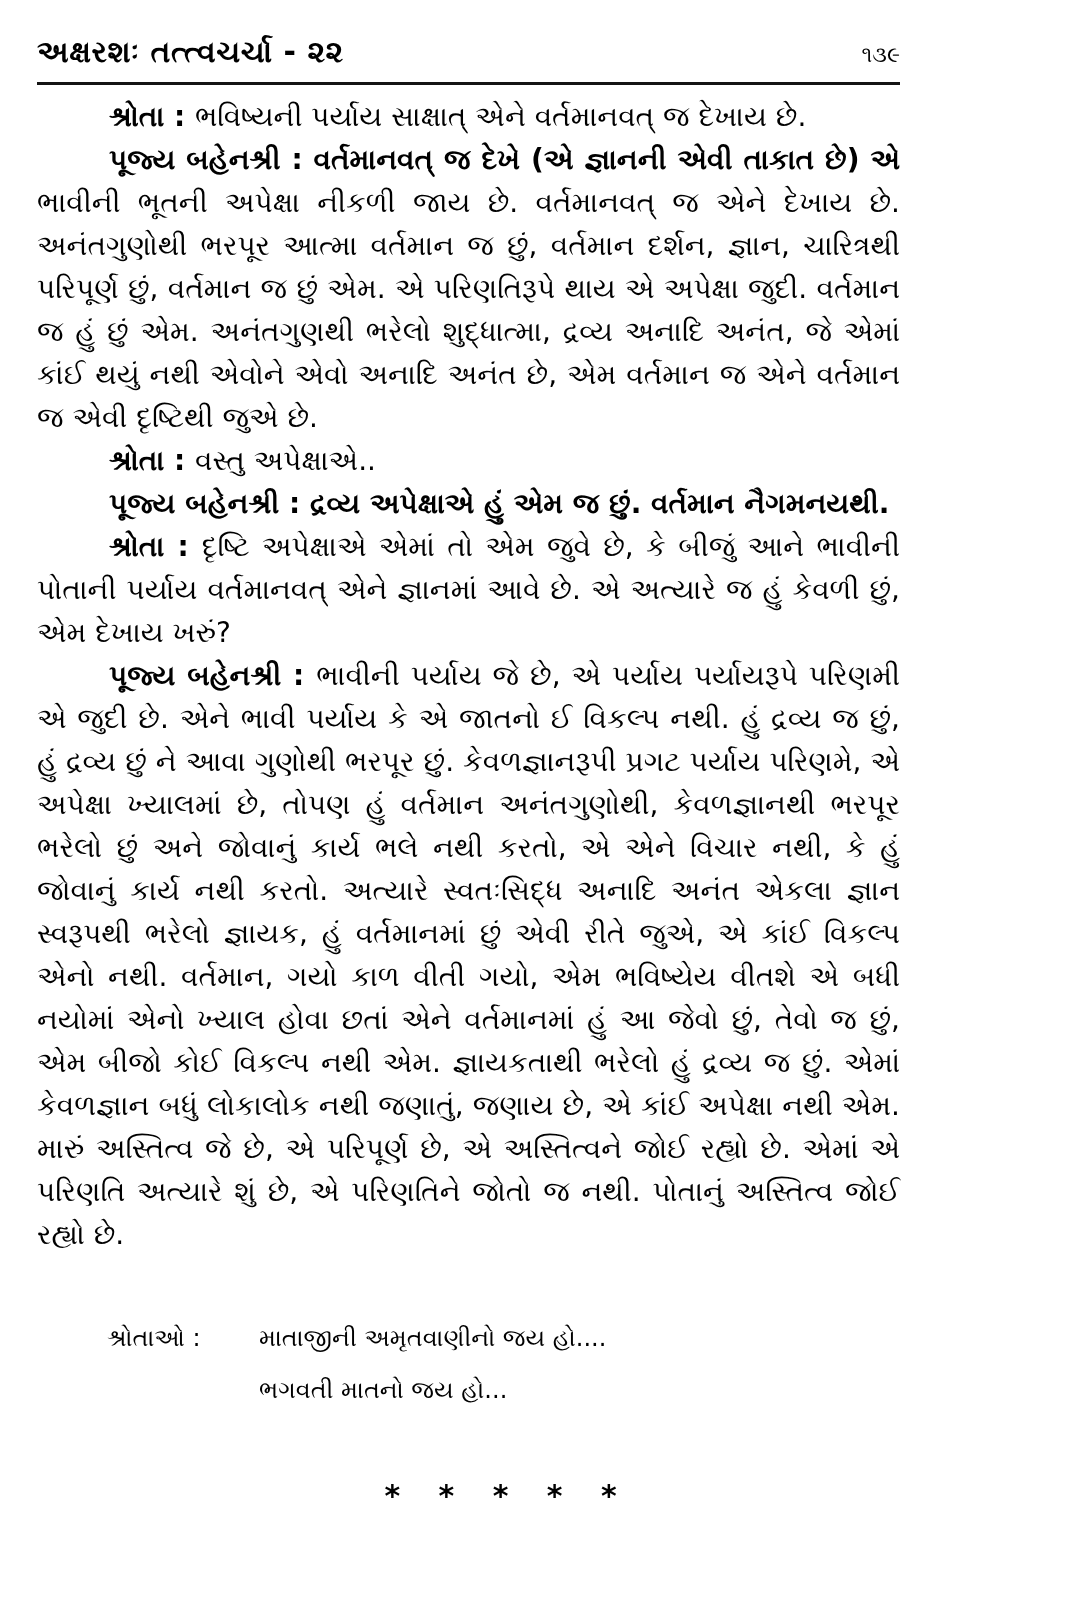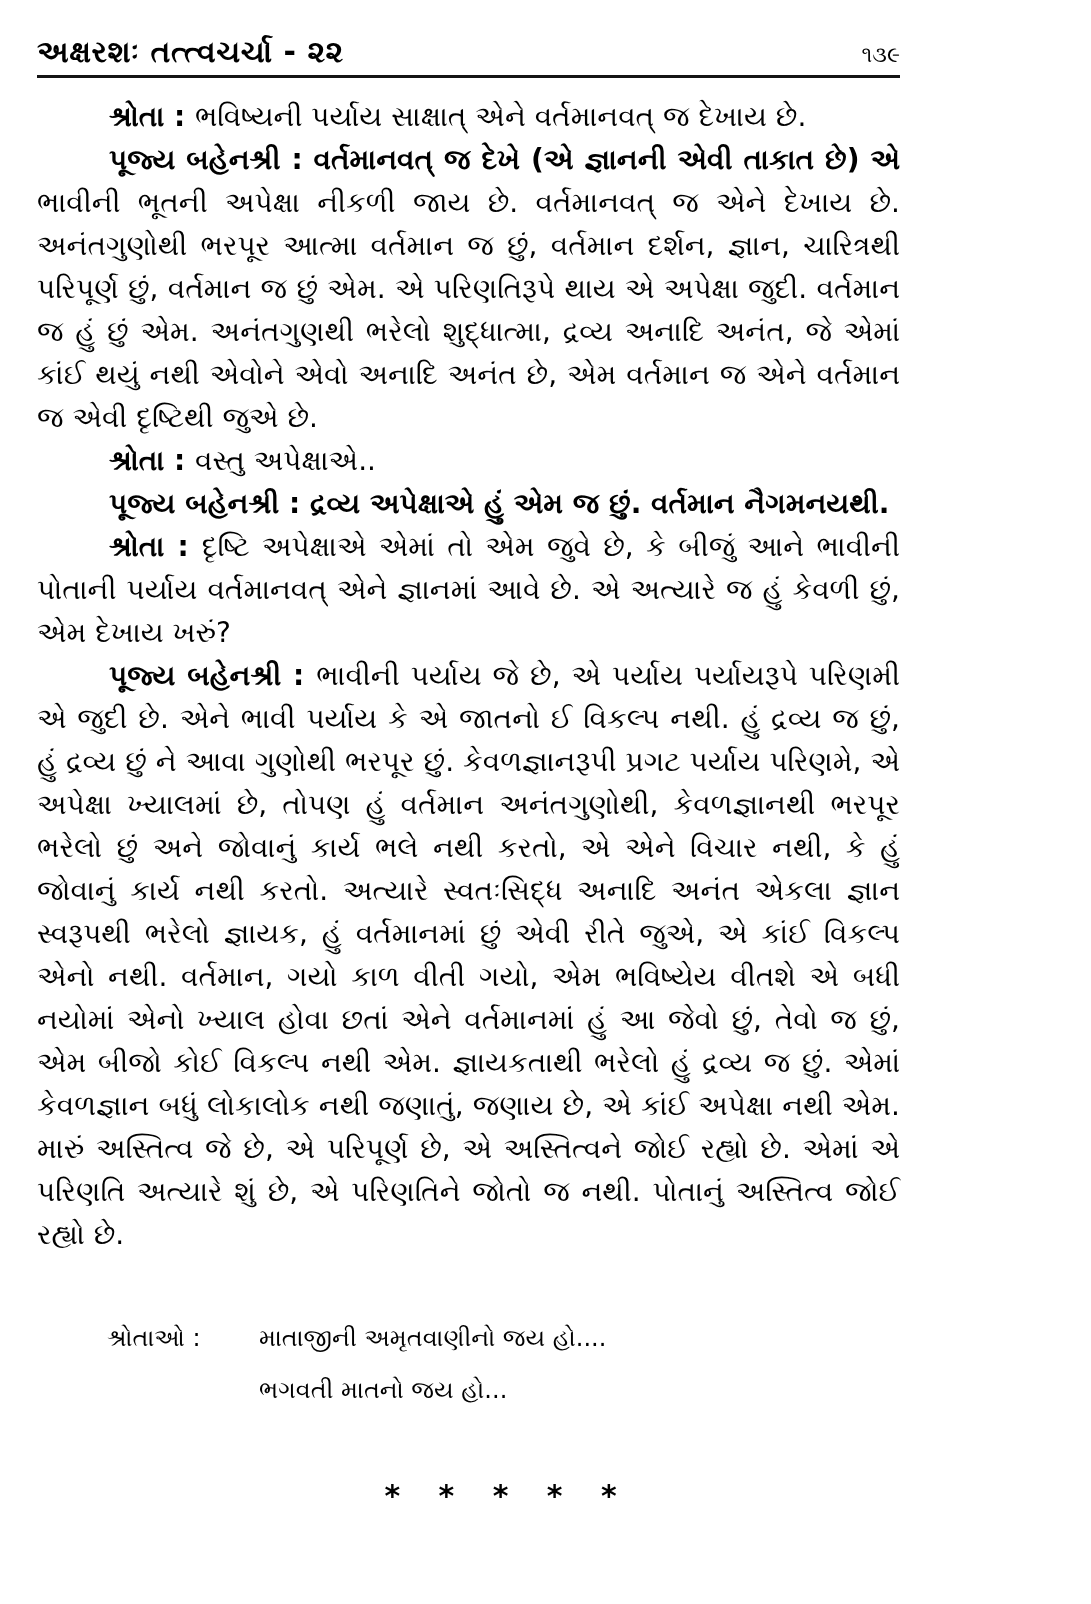--- a/index.html
+++ b/index.html
@@ -13,32 +13,32 @@
     font-family: "DejaVu Sans", sans-serif;
     box-sizing: border-box;
     padding: 34px 191px 0 37px;
     overflow: hidden;
   }
   .header {
     display: flex;
     justify-content: space-between;
     align-items: baseline;
     border-bottom: 3px solid #141414;
-    padding-bottom: 5px;
+    padding-bottom: 12px;
   }
   .header-title {
     font-weight: bold;
     font-size: 30px;
     letter-spacing: 0.5px;
   }
   .header-page {
     font-size: 22px;
   }
   .body-text {
-    margin-top: 17px;
+    margin-top: 10px;
     font-size: 28px;
     line-height: 43px;
     text-align: justify;
   }
   .para {
     margin: 0;
     text-indent: 72px;
   }
   .speaker, .bold-lead {
     font-weight: bold;

